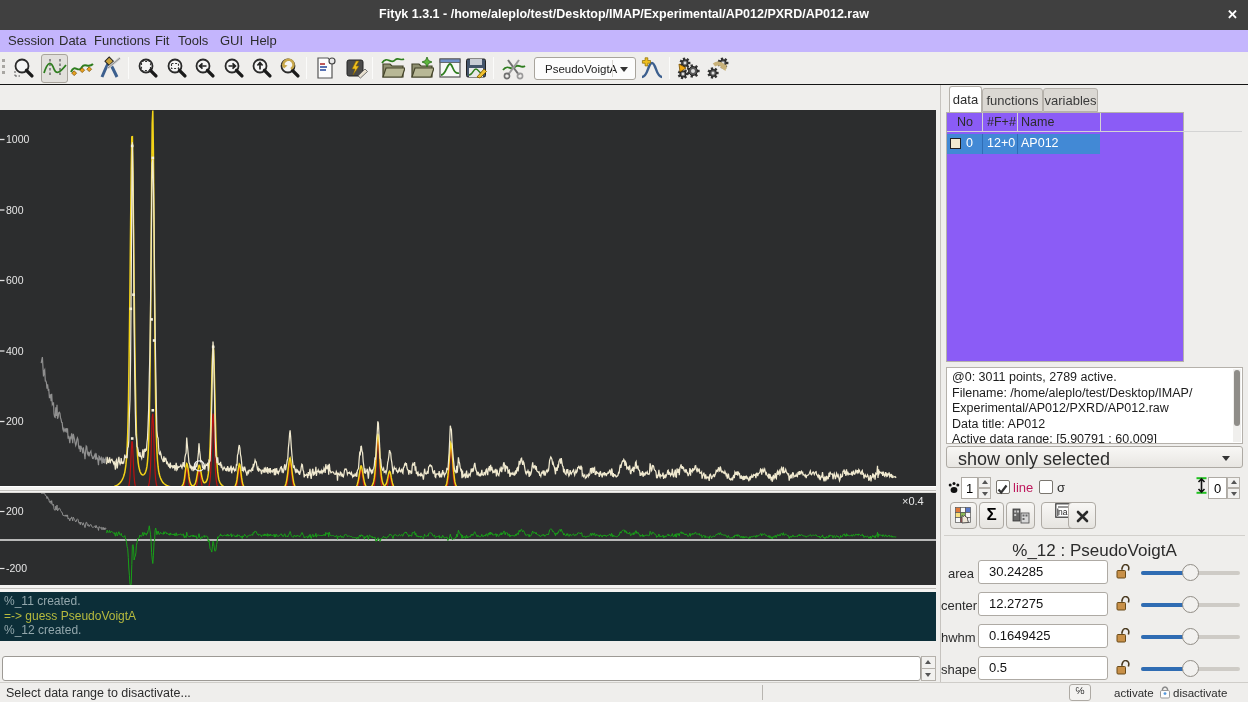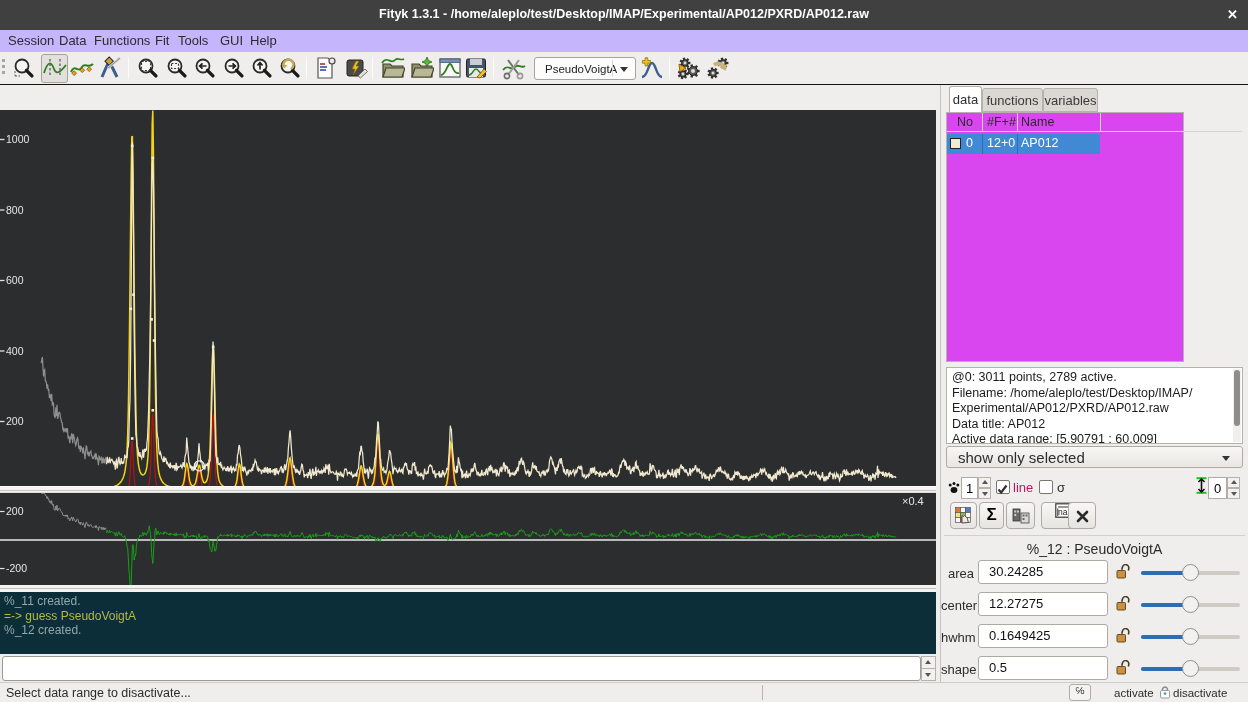--- a/index.html
+++ b/index.html
@@ -20,43 +20,43 @@
   border:1px solid #a8a49c; border-radius:3px; font-size:11.5px; color:#222; padding:5px 0 0 10px; }
 .cvline { position:absolute; right:22px; top:2px; height:17px; width:1px; background:#d8d6d2; }
 .carr { position:absolute; right:7px; top:9px; width:0; height:0;
   border-left:4.5px solid transparent; border-right:4.5px solid transparent; border-top:5.5px solid #333; }
 #mainplot { left:0; top:86px; width:936px; height:400px; background:#2c2d2e;margin-top:24px; }
 #sash1 { left:0; top:486px; width:936px; height:7px; background:#f4f3f1; border-top:1px solid #fff; border-bottom:1px solid #dddbd7; }
 #sash1 .mid { position:absolute; left:0; top:3px; width:936px; height:1px; background:#c4c2be; }
 #auxplot { left:0; top:493px; width:936px; height:92px; background:#2c2d2e; }
 #sash2 { left:0; top:585px; width:936px; height:7px; background:#f4f3f1; }
 #sash2 .mid { position:absolute; left:0; top:3px; width:936px; height:1px; background:#c4c2be; }
-#console { left:0; top:592px; width:936px; height:62px; background:#0c2e38; font-size:12px; padding:2px 0 0 4px; line-height:14.5px; }
+#console { left:0; top:592px; width:936px; height:49px; background:#0c2e38; font-size:12px; padding:2px 0 0 4px; line-height:14.5px; }
 #console .g { color:#93a7ac; }
 #console .y { color:#b6ba3e; }
 #inputrow { left:0; top:654px; width:936px; height:28px; background:#efeeec; }
 #inputbox { position:absolute; left:2px; top:2px; width:919px; height:25px; background:#fff;
   border:1px solid #9d9a95; border-radius:3px; }
 .spinbtn { position:absolute; width:15px; height:13px; background:#f2f1ef; border:1px solid #b5b1ab; }
 .arr-up { width:0;height:0;border-left:3.5px solid transparent;border-right:3.5px solid transparent;border-bottom:4.5px solid #555; position:absolute; left:3px; top:3px; }
 .arr-dn { width:0;height:0;border-left:3.5px solid transparent;border-right:3.5px solid transparent;border-top:4.5px solid #555; position:absolute; left:3px; top:4px; }
 #statusbar { left:0; top:682px; width:1248px; height:20px; background:#efeeec; border-top:1px solid #cfcdc9;
   font-size:12.5px; color:#2c2c2c; }
 #vsep-main { left:936px; top:85px; width:5px; height:597px; background:#efeeec; border-right:1px solid #c6c3bf; }
 .axt { font:10.5px "Liberation Sans"; fill:#e6e6e6; }
 
 #rpanel { left:941px; top:85px; width:307px; height:597px; background:#efeeec; }
 .tab { position:absolute; font-size:13px; color:#2c2c2c; text-align:center; }
 .tab.active { background:#fff; border:1px solid #b5b1ab; border-bottom:none; border-radius:3px 3px 0 0; z-index:2; }
 .tab.inact { background:#dbd8d3; border:1px solid #b5b1ab; border-radius:3px 3px 0 0; color:#3a3a3a; }
-#listframe { position:absolute; left:5px; top:27px; width:238px; height:250px; background:#d946ef; border:1px solid #b5b1ab;text-align:center; }
+#listframe { position:absolute; left:5px; top:27px; width:238px; height:250px; background:#8b5cf6; border:1px solid #b5b1ab;text-align:center; }
 #infobox { position:absolute; left:5px; top:282px; width:297px; height:77px; background:#fff; border:1px solid #b5b1ab;
   font-size:12.5px; color:#1c1c1c; line-height:15.5px; padding:2px 0 0 5px; overflow:hidden; }
 #combo2 { position:absolute; left:5px; top:361px; width:297px; height:22px; background:linear-gradient(#f8f7f5,#e8e6e2);
-  border:1px solid #aeaaa4; border-radius:3px; font-size:15px; color:#2c2c2c; padding:2px 0 0 11px; }
+  border:1px solid #aeaaa4; border-radius:3px; font-size:18px; color:#2c2c2c; padding:2px 0 0 11px; }
 .rbtn { position:absolute; top:417px; height:27px; background:linear-gradient(#f8f7f5,#e6e4e0);
   border:1px solid #aeaaa4; border-radius:4px; text-align:center; }
 .prow { position:absolute; left:0; width:307px; height:30px; }
 .plab { position:absolute; right:274px; left:0; top:6px; text-align:right; font-size:13px; color:#2c2c2c; }
 .plab { left:auto; width:33px; right:auto; }
 .pbox { position:absolute; left:37px; top:0; width:130px; height:24px; background:#fff; border:1px solid #aeaaa4;
   border-radius:3px; font-size:13px; color:#111; padding:3px 0 0 10px; }
 .plock { position:absolute; left:175px; top:4px; }
 .ptrack { position:absolute; left:200px; top:11px; width:99px; height:4px; background:#cecbc6; border-radius:2px; }
 .pfill { position:absolute; left:200px; top:11px; width:43px; height:4px; background:#2f6cb3; border-radius:2px; }
@@ -432,21 +432,21 @@
 <div class="rbtn" style="left:100px;width:50px;"><svg width="22" height="15" viewBox="0 0 22 15">
         <rect x="0.8" y="0.8" width="20.4" height="13.4" fill="#fff" stroke="#333" stroke-width="1.2"></rect>
         <line x1="3" y1="4" x2="19" y2="4" stroke="#333" stroke-width="1"></line>
         <text x="3" y="12" style="font:8.5px 'Liberation Sans'" fill="#222">nam</text>
         <line x1="2.8" y1="5.5" x2="2.8" y2="13" stroke="#333" stroke-width="1"></line>
       </svg></div>
 <div class="rbtn" style="left:127px;width:28px;padding-top:6px"><svg width="13" height="13" viewBox="0 0 13 13">
         <path d="M2,2 L11,11 M11,2 L2,11" stroke="#2a2a2a" stroke-width="2.6" stroke-linecap="round"></path>
       </svg></div>
 <div style="position:absolute;left:3px;top:450px;width:301px;height:1px;background:#d2d0cc"></div>
-<div style="position:absolute;left:0;top:456px;width:307px;text-align:center;font-size:14px;color:#2c2c2c">%_12 : PseudoVoigtA</div>
+<div style="position:absolute;left:0;top:456px;width:307px;text-align:center;font-size:17px;color:#2c2c2c">%_12 : PseudoVoigtA</div>
 <div class="prow" style="top:475px">
 <div class="plab">area</div>
 <div class="pbox">30.24285</div>
 <div class="plock"><svg width="14" height="15" viewBox="0 0 14 15">
           <path d="M6,6.5 V4.2 A3.2,3.6 0 0 1 12.6,4.2 V5.6" fill="none" stroke="#4a3a20" stroke-width="1.6" transform="rotate(14 9 5)"></path>
           <rect x="1" y="6.5" width="8.5" height="7.5" rx="1" fill="#c89048" stroke="#6a4a18" stroke-width="1"></rect>
         </svg></div>
 <div class="ptrack"></div>
       <div class="pfill"></div>
       <div class="pthumb"></div>

